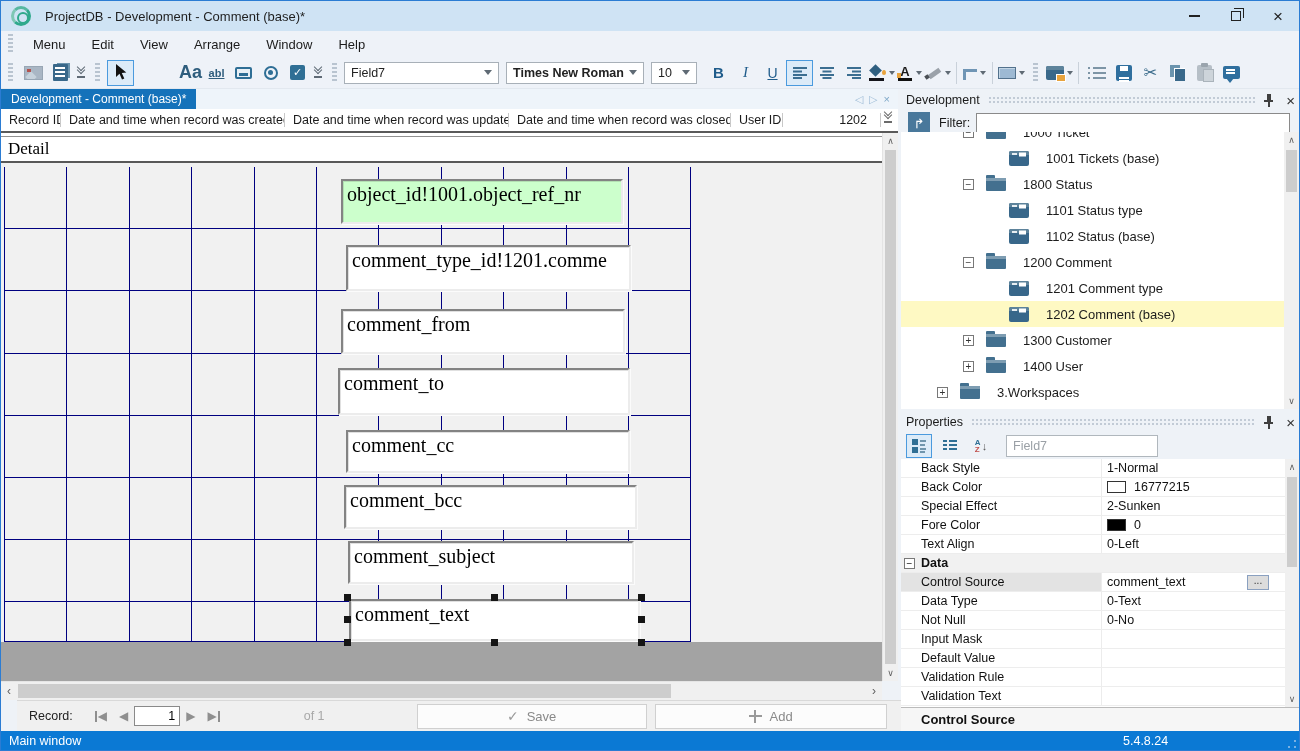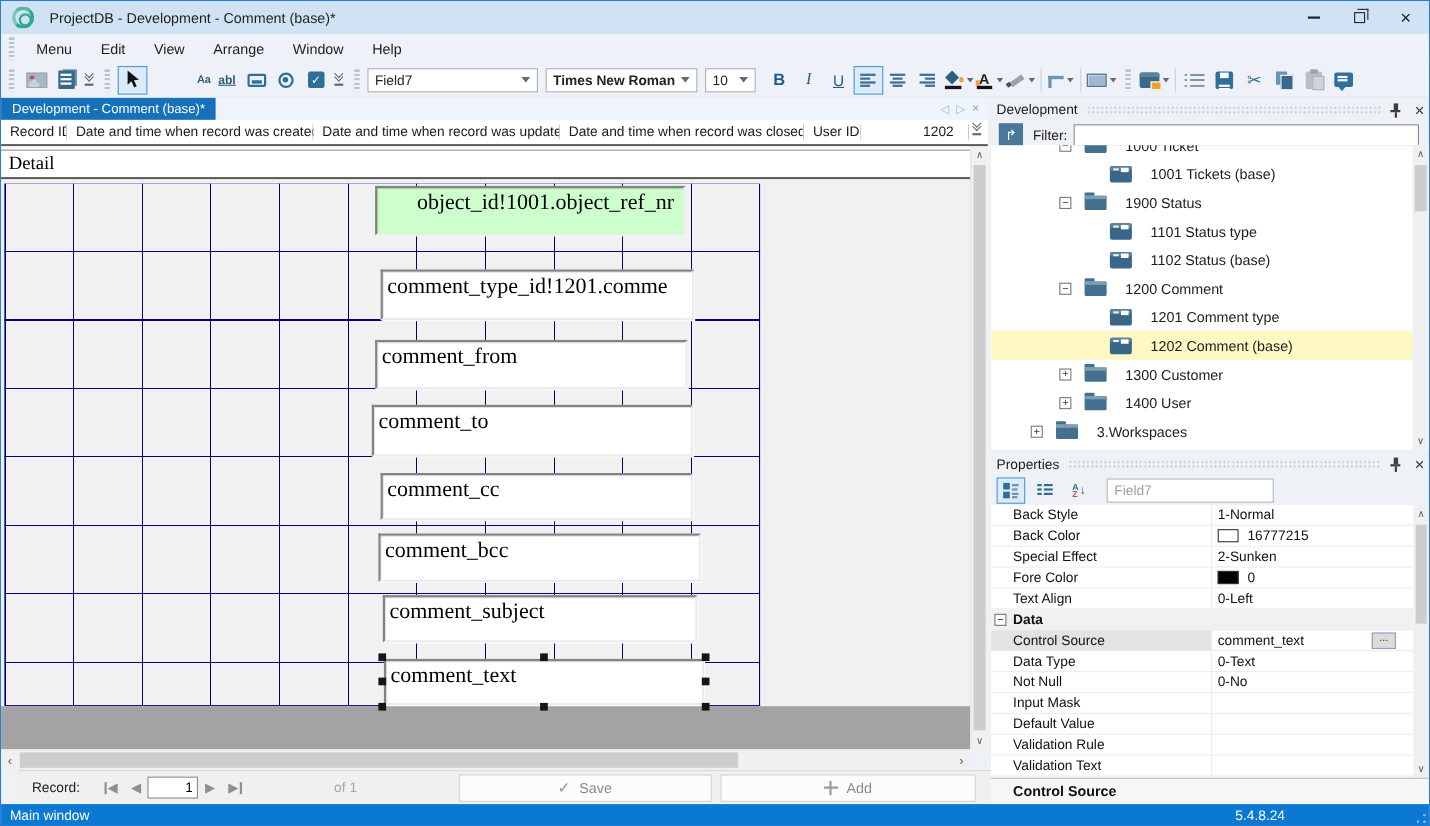--- a/index.html
+++ b/index.html
@@ -237,21 +237,21 @@
         <i></i>
         <i></i>
         <b></b>
       </div>
     <span class="grip"></span>
     <div class="tbtn sel">
       <svg width="13" height="17" viewBox="0 0 13 17">
           <path d="M2 0 L2 13 L5.5 9.8 L8 15.5 L10.3 14.4 L7.8 8.9 L12.3 8.6 Z" fill="#111"></path>
         </svg>
     </div>
-    <div class="tbtn txtblue" style="font-size:10px;padding-left:44px;">
+    <div class="tbtn txtblue" style="font-size:18px;padding-left:44px;">
         <span>Aa</span>
       </div>
     <div class="tbtn txtblue" style="font-size:11px;text-decoration:underline;">
         <span>abl</span>
       </div>
     <div class="tbtn">
         <span class="i-btn-tool"></span>
       </div>
     <div class="tbtn">
         <span class="i-radio"></span>
@@ -392,21 +392,21 @@
   </div>
 
   <div class="abs designer-bg"></div>
   <div class="abs detail-bar">
       <span>Detail</span>
     </div>
   <div class="abs design-area"></div>
   <div class="abs grid-lines"></div>
   <div class="abs gray-area"></div>
   <div class="abs" id="design-fields" style="left:0;top:0;width:881px;height:680px;pointer-events:none;">
-      <div class="fld" style="left: 340px; top: 168px; width: 282px; height: 45px; background: rgb(204, 255, 204); pointer-events: auto; padding-left: 32px;">
+      <div class="fld" style="left: 340px; top: 178px; width: 282px; height: 45px; background: rgb(204, 255, 204); pointer-events: auto;">
         <span class="fld-text">object_id!1001.object_ref_nr</span>
       </div>
       <div class="fld" style="left: 345px; top: 244px; width: 285px; height: 46px; background: rgb(255, 255, 255); pointer-events: auto;">
         <span class="fld-text">comment_type_id!1201.comme</span>
       </div>
       <div class="fld" style="left: 340px; top: 308px; width: 284px; height: 45px; background: rgb(255, 255, 255); pointer-events: auto;">
         <span class="fld-text">comment_from</span>
       </div>
       <div class="fld" style="left: 337px; top: 367px; width: 292px; height: 47px; background: rgb(255, 255, 255); pointer-events: auto;">
         <span class="fld-text">comment_to</span>
@@ -496,21 +496,21 @@
       </div>
       <div class="tree-row">
         <span class="tsp" style="width: 108px;"></span>
         <span class="i-form"></span>
         <span class="tlabel">1001 Tickets (base)</span>
       </div>
       <div class="tree-row">
         <span class="tsp" style="width: 62px;"></span>
         <span class="texp">−</span>
         <span class="i-folder"></span>
-        <span class="tlabel">1900 Status</span>
+        <span class="tlabel">1800 Status</span>
       </div>
       <div class="tree-row">
         <span class="tsp" style="width: 108px;"></span>
         <span class="i-form"></span>
         <span class="tlabel">1101 Status type</span>
       </div>
       <div class="tree-row">
         <span class="tsp" style="width: 108px;"></span>
         <span class="i-form"></span>
         <span class="tlabel">1102 Status (base)</span>

